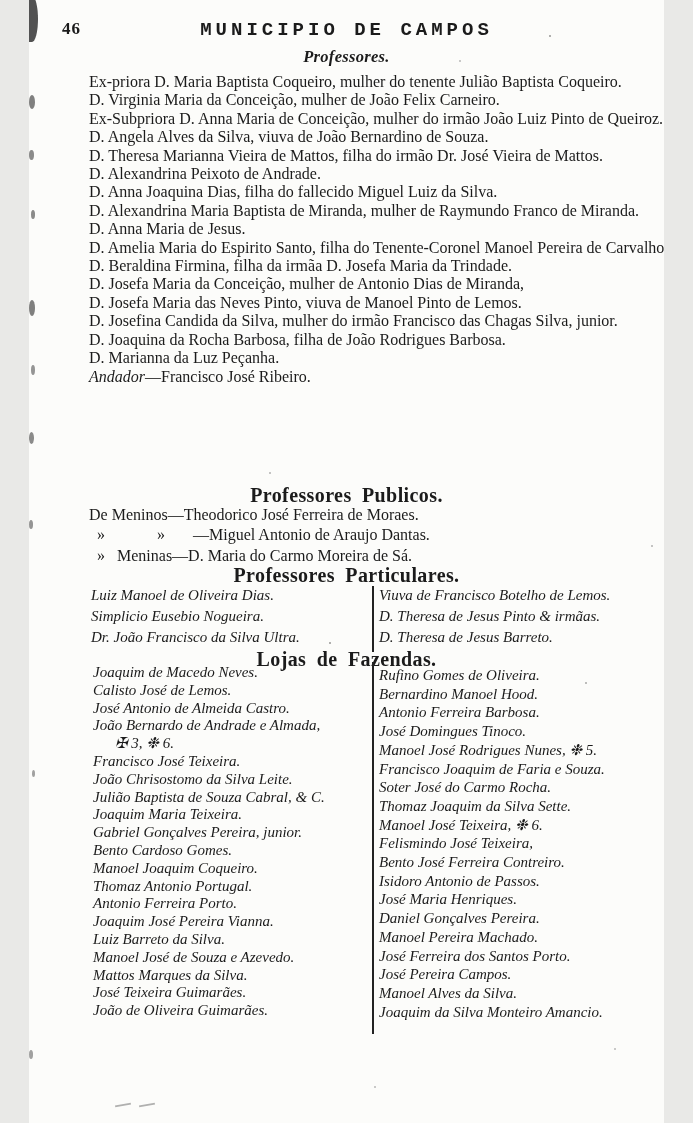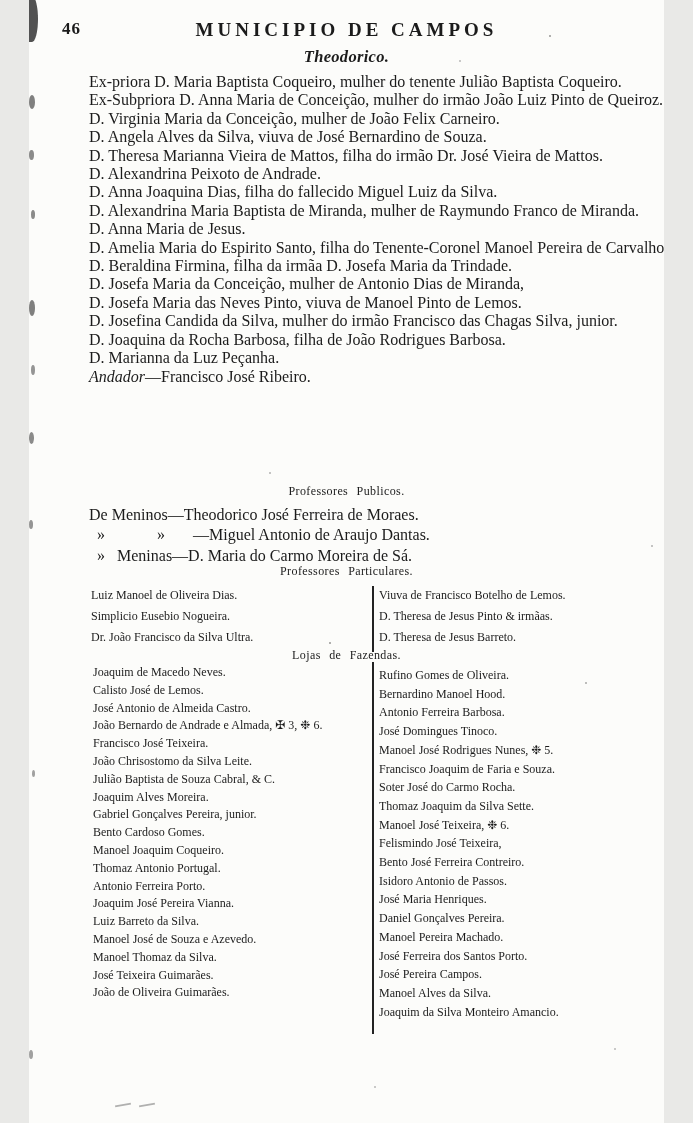--- a/index.html
+++ b/index.html
@@ -4,43 +4,43 @@
 <style>
   html,body { margin:0; padding:0; background:#e9e9e7; }
   .page {
     position:relative; width:635px; height:1123px; margin:0 auto;
     background:#fcfcfa; color:#1b1b1b; overflow:hidden;
     font-family:"Liberation Serif","DejaVu Serif",serif;
   }
   
   .page-number { position:absolute; left:33px; top:19px; font-size:17px; font-weight:bold; letter-spacing:1px; }
   .header-title { position:absolute; left:0; right:0; top:19px; text-align:center;
-    font-size:19px; font-weight:bold; letter-spacing:4px; }
+    font-size:19px; font-weight:bold; letter-spacing:4px;font-family:Liberation Mono, monospace; }
   .definidoras-title { position:absolute; left:0; right:0; top:47px; text-align:center;
     font-size:16.5px; font-weight:bold; font-style:italic; letter-spacing:.3px; }
 
   
   .def-wrap { position:absolute; left:60px; top:73px; width:590px; font-size:16px; line-height:18.4px; }
   .def-entry { text-align:justify; padding-left:26px; text-indent:-26px; }
   .andador { text-align:left; }
   .andador i { font-weight:normal; }
 
   
   .sec-heading { position:absolute; left:0; right:0; text-align:center;
-    font-size:12px; font-weight:normal; letter-spacing:.4px; word-spacing:5px; }
+    font-size:20px; font-weight:bold; letter-spacing:.4px; word-spacing:5px; }
   .h-prof-pub  { top:484px; }
   .h-prof-part { top:564px; }
   .h-lojas     { top:648px; }
 
   
   .pp-list { position:absolute; left:60px; top:505px; width:600px; font-size:16px; line-height:20.3px; }
   .pp-list .entry { white-space:pre-wrap; }
 
   
-  .col { position:absolute; font-size:12px; }
+  .col { position:absolute; font-size:15px;font-style:italic; }
   .col .entry { padding-left:22px; text-indent:-22px; }
   .part-left  { left:62px;  top:585px; width:278px; line-height:21px; }
   .part-right { left:350px; top:585px; width:335px; line-height:21px; }
   .lojas-left  { left:64px;  top:664px; width:276px; line-height:17.8px; }
   .lojas-right { left:350px; top:666px; width:338px; line-height:18.7px; }
 
   .vrule { position:absolute; width:1.5px; background:#222; }
   .vrule-part  { left:343px; top:586px; height:66px; }
   .vrule-lojas { left:343px; top:662px; height:372px; }
 
@@ -67,28 +67,28 @@
   .pencil span { display:inline-block; width:16px; border-bottom:2px solid #555;
     transform:rotate(-10deg); margin-right:8px; }
 </style>
 </head>
 <body>
 
 <div class="page">
 
   <div class="page-number">46</div>
   <div class="header-title">MUNICIPIO DE CAMPOS</div>
-  <div class="definidoras-title">Theodorico.</div>
+  <div class="definidoras-title">Professores.</div>
 
   <div class="def-wrap">
     <div>
         <div class="def-entry">Ex-priora D. Maria Baptista Coqueiro, mulher do tenente Julião Baptista Coqueiro.</div>
+        <div class="def-entry">D. Virginia Maria da Conceição, mulher de João Felix Carneiro.</div>
         <div class="def-entry">Ex-Subpriora D. Anna Maria de Conceição, mulher do irmão João Luiz Pinto de Queiroz.</div>
-        <div class="def-entry">D. Virginia Maria da Conceição, mulher de João Felix Carneiro.</div>
-        <div class="def-entry">D. Angela Alves da Silva, viuva de José Bernardino de Souza.</div>
+        <div class="def-entry">D. Angela Alves da Silva, viuva de João Bernardino de Souza.</div>
         <div class="def-entry">D. Theresa Marianna Vieira de Mattos, filha do irmão Dr. José Vieira de Mattos.</div>
         <div class="def-entry">D. Alexandrina Peixoto de Andrade.</div>
         <div class="def-entry">D. Anna Joaquina Dias, filha do fallecido Miguel Luiz da Silva.</div>
         <div class="def-entry">D. Alexandrina Maria Baptista de Miranda, mulher de Raymundo Franco de Miranda.</div>
         <div class="def-entry">D. Anna Maria de Jesus.</div>
         <div class="def-entry">D. Amelia Maria do Espirito Santo, filha do Tenente-Coronel Manoel Pereira de Carvalho.</div>
         <div class="def-entry">D. Beraldina Firmina, filha da irmãa D. Josefa Maria da Trindade.</div>
         <div class="def-entry">D. Josefa Maria da Conceição, mulher de Antonio Dias de Miranda,</div>
         <div class="def-entry">D. Josefa Maria das Neves Pinto, viuva de Manoel Pinto de Lemos.</div>
         <div class="def-entry">D. Josefina Candida da Silva, mulher do irmão Francisco das Chagas Silva, junior.</div>
@@ -120,30 +120,30 @@
 
   <div class="sec-heading h-lojas">Lojas de Fazendas.</div>
   <div class="col lojas-left">
       <div class="entry">Joaquim de Macedo Neves.</div>
       <div class="entry">Calisto José de Lemos.</div>
       <div class="entry">José Antonio de Almeida Castro.</div>
       <div class="entry">João Bernardo de Andrade e Almada, ✠&nbsp;3,&nbsp;❉&nbsp;6.</div>
       <div class="entry">Francisco José Teixeira.</div>
       <div class="entry">João Chrisostomo da Silva Leite.</div>
       <div class="entry">Julião Baptista de Souza Cabral, &amp; C.</div>
-      <div class="entry">Joaquim Alves Moreira.</div>
+      <div class="entry">Joaquim Maria Teixeira.</div>
       <div class="entry">Gabriel Gonçalves Pereira, junior.</div>
       <div class="entry">Bento Cardoso Gomes.</div>
       <div class="entry">Manoel Joaquim Coqueiro.</div>
       <div class="entry">Thomaz Antonio Portugal.</div>
       <div class="entry">Antonio Ferreira Porto.</div>
       <div class="entry">Joaquim José Pereira Vianna.</div>
       <div class="entry">Luiz Barreto da Silva.</div>
       <div class="entry">Manoel José de Souza e Azevedo.</div>
-      <div class="entry">Manoel Thomaz da Silva.</div>
+      <div class="entry">Mattos Marques da Silva.</div>
       <div class="entry">José Teixeira Guimarães.</div>
       <div class="entry">João de Oliveira Guimarães.</div>
     </div>
   <div class="vrule vrule-lojas"></div>
   <div class="col lojas-right">
       <div class="entry">Rufino Gomes de Oliveira.</div>
       <div class="entry">Bernardino Manoel Hood.</div>
       <div class="entry">Antonio Ferreira Barbosa.</div>
       <div class="entry">José Domingues Tinoco.</div>
       <div class="entry">Manoel José Rodrigues Nunes, ❉&nbsp;5.</div>

